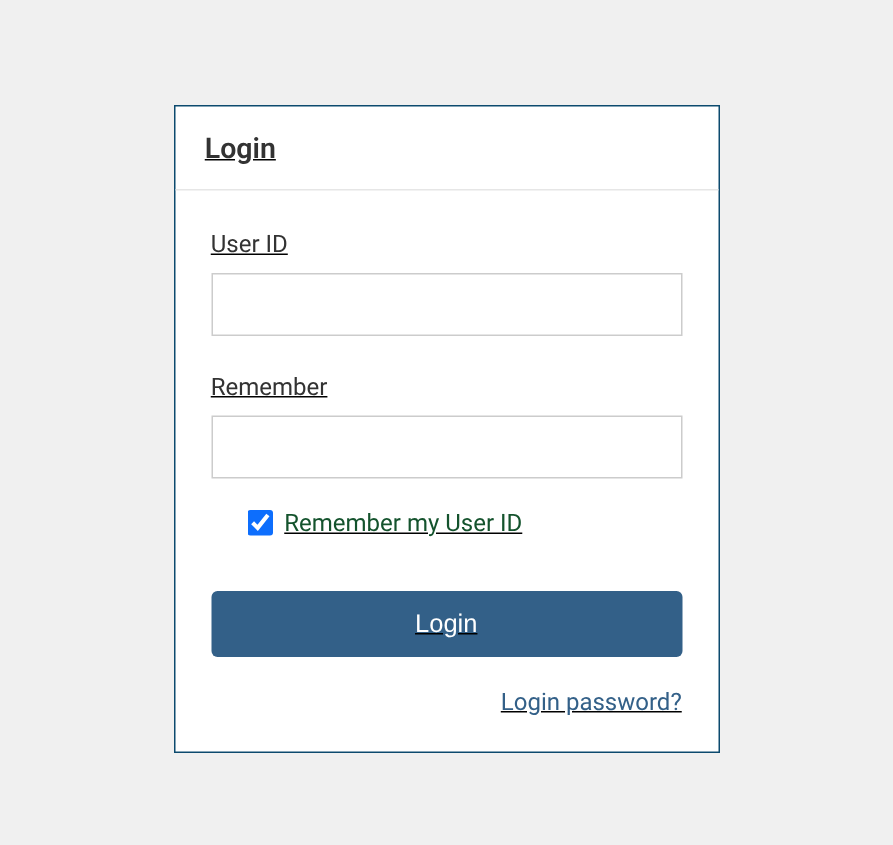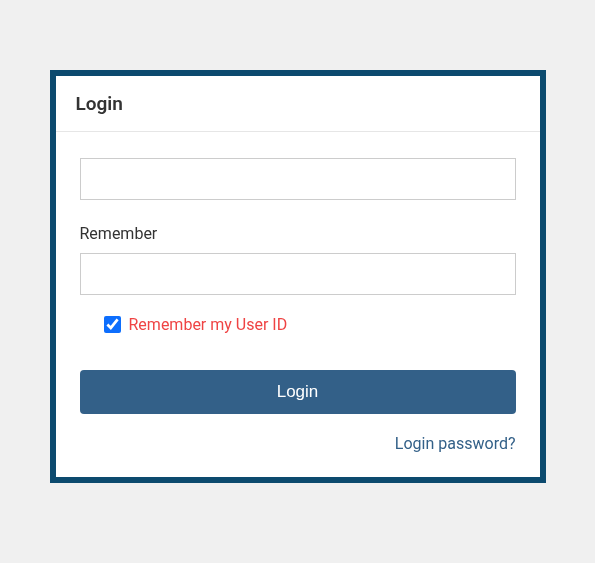--- a/index.html
+++ b/index.html
@@ -9,23 +9,24 @@
     }
     body {
       font-family: -apple-system, BlinkMacSystemFont, "Segoe UI", Roboto, "Helvetica Neue", Arial, sans-serif;
       background-color: #f0f0f0;
       width: 595px;
       height: 563px;
       overflow: hidden;
     }
     .login-card {
       background-color: #ffffff;
-      width: 496px;
+      width: 364px;
       margin: 70px auto 0 auto;
-      border: 6px solid #0c4a6e;
+      border: 1px solid #0c4a6e;
+      text-decoration: underline;
     }
     .card-header {
       padding: 16px 20px;
       border-bottom: 1px solid #e6e6e6;
     }
     .card-header h2 {
       font-size: 19px;
       font-weight: 600;
       color: #333333;
     }
@@ -58,21 +59,21 @@
       margin-bottom: 36px;
     }
     .checkbox-input {
       width: 17px;
       height: 17px;
       accent-color: #0d6efd;
       cursor: pointer;
     }
     .checkbox-label {
       font-size: 16px;
-      color: #ef4444;
+      color: #14532d;
       margin-left: 8px;
       cursor: pointer;
     }
     .login-button {
       display: block;
       width: 100%;
       height: 44px;
       background-color: #336088;
       color: #ffffff;
       font-size: 17px;
@@ -93,20 +94,21 @@
   </style>
 </head>
 <body>
 
 <div class="login-card">
   <div class="card-header">
     <h2>Login</h2>
   </div>
   <div class="card-body">
     <div class="form-group">
+      <label class="form-label">User ID</label>
       <input type="text" class="form-input" value="" style="">
     </div>
     <div class="form-group">
       <label class="form-label">Remember</label>
       <input type="password" class="form-input" value="" style="">
     </div>
     <div class="checkbox-row">
       <input type="checkbox" id="remember" class="checkbox-input" checked="" style="">
       <label for="remember" class="checkbox-label">Remember my User ID</label>
     </div>

